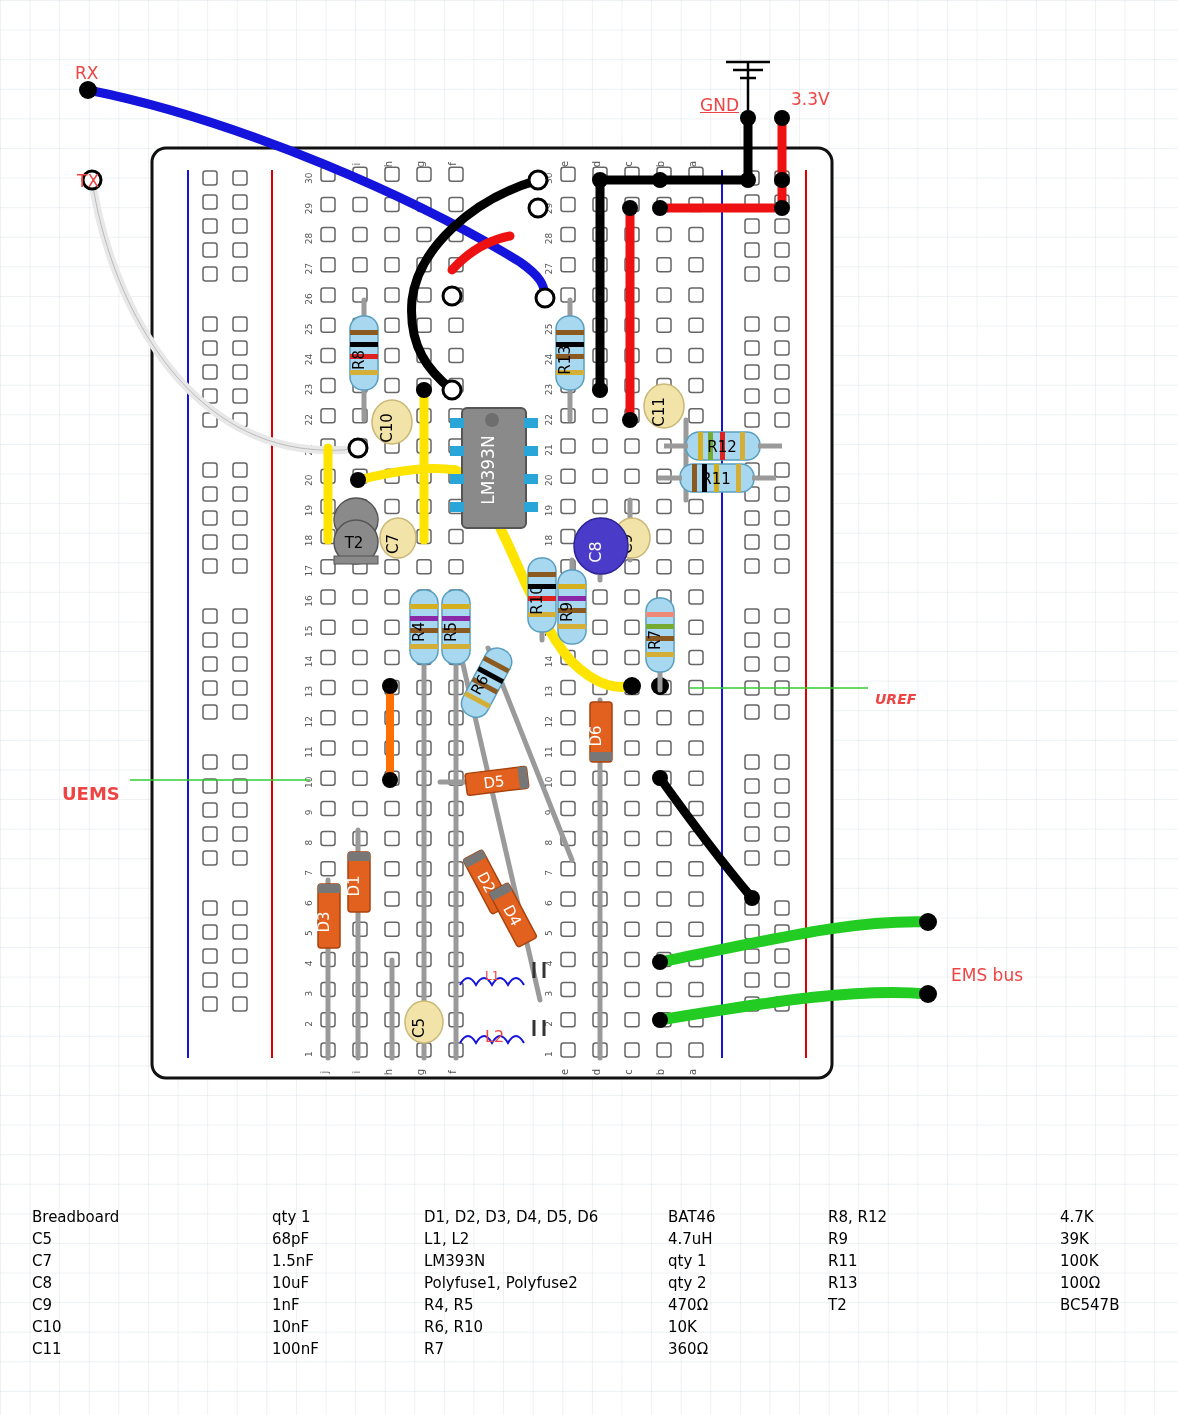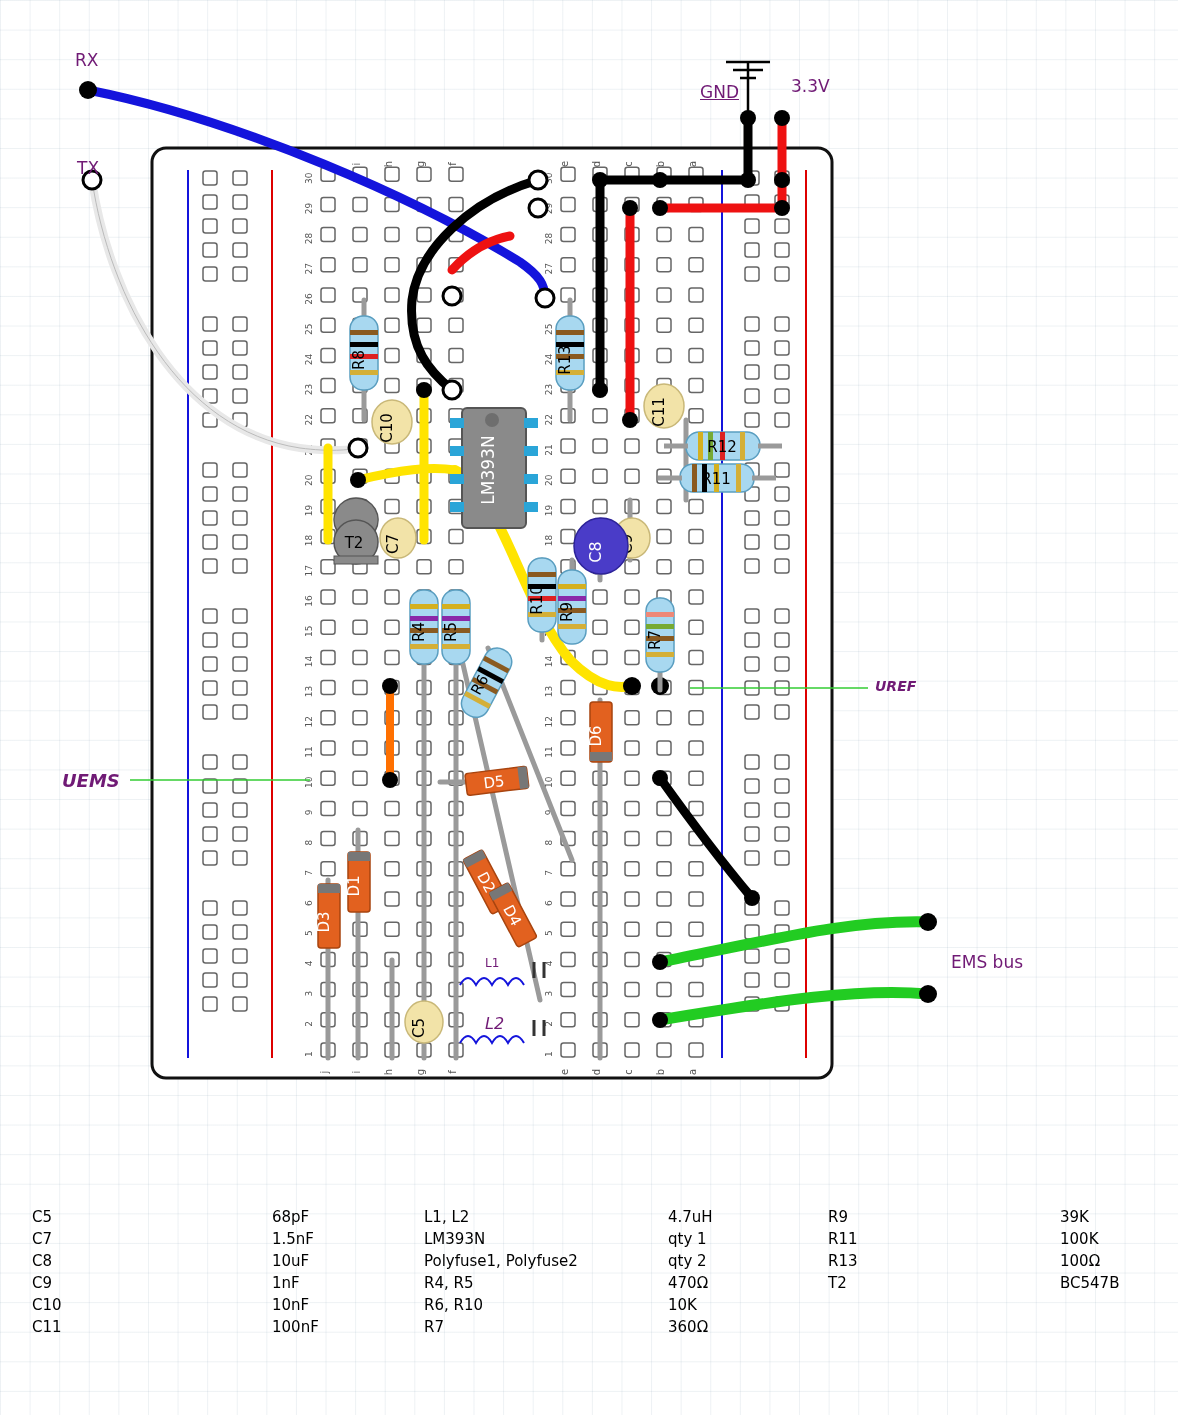--- a/index.html
+++ b/index.html
@@ -12,21 +12,21 @@
   
   #grid{
     position:absolute;left:0;top:0;width:1178px;height:1415px;
     background-image:
       linear-gradient(to right, rgba(120,150,170,0.13) 1px, transparent 1px),
       linear-gradient(to bottom, rgba(120,150,170,0.13) 1px, transparent 1px);
     background-size:29.6px 29.6px;
     pointer-events:none;
   }
   #svgwrap{position:absolute;left:0;top:0;width:1178px;height:1415px;}
-  .lbl{position:absolute;font-size:15px;color:#701a75;white-space:nowrap;}
+  .lbl{position:absolute;font-size:15px;color:#ef4444;white-space:nowrap;margin-top:13px;}
   .lbl-b{font-weight:bold;}
   
   #bom{
     position:absolute;left:32px;top:1208px;width:1120px;
     font-size:15px;color:#000;
   }
   #bom table{border-collapse:collapse;}
   #bom td{padding:0 0 4px 0;vertical-align:top;white-space:nowrap;}
   #bom td.c0{width:240px;}
   #bom td.c1{width:152px;}
@@ -857,27 +857,35 @@
   </g>
 </svg>
 </div>
 
 <div class="lbl" style="left:75px;top:50px;font-size:17px;">RX</div>
 <div class="lbl" style="left:77px;top:158px;font-size:17px;">TX</div>
 <div class="lbl" style="left:700px;top:82px;font-size:17px;text-decoration:underline;">GND</div>
 <div class="lbl" style="left:791px;top:76px;font-size:17px;">3.3V</div>
 <div class="lbl" style="left:951px;top:952px;font-size:17px;text-align:right;">EMS bus</div>
 <div class="lbl lbl-b" style="left:875px;top:678px;font-size:14px;font-style:italic;">UREF</div>
-<div class="lbl lbl-b" style="left:62px;top:770px;font-size:18px;font-style:italic;">UEMS</div>
+<div class="lbl lbl-b" style="left:62px;top:770px;font-size:18px;">UEMS</div>
 <div class="lbl" style="left:485px;top:956px;font-size:12px;">L1</div>
-<div class="lbl" style="left:485px;top:1014px;font-size:16px;font-style:italic;">L2</div>
+<div class="lbl" style="left:485px;top:1014px;font-size:16px;">L2</div>
 
 <div id="bom">
   <table>
     <tbody>
+      <tr>
+        <td class="c0">Breadboard</td>
+        <td class="c1">qty 1</td>
+        <td class="c2">D1, D2, D3, D4, D5, D6</td>
+        <td class="c3">BAT46</td>
+        <td class="c4">R8, R12</td>
+        <td class="c5">4.7K</td>
+      </tr>
       <tr>
         <td class="c0">C5</td>
         <td class="c1">68pF</td>
         <td class="c2">L1, L2</td>
         <td class="c3">4.7uH</td>
         <td class="c4">R9</td>
         <td class="c5">39K</td>
       </tr>
       <tr>
         <td class="c0">C7</td>

